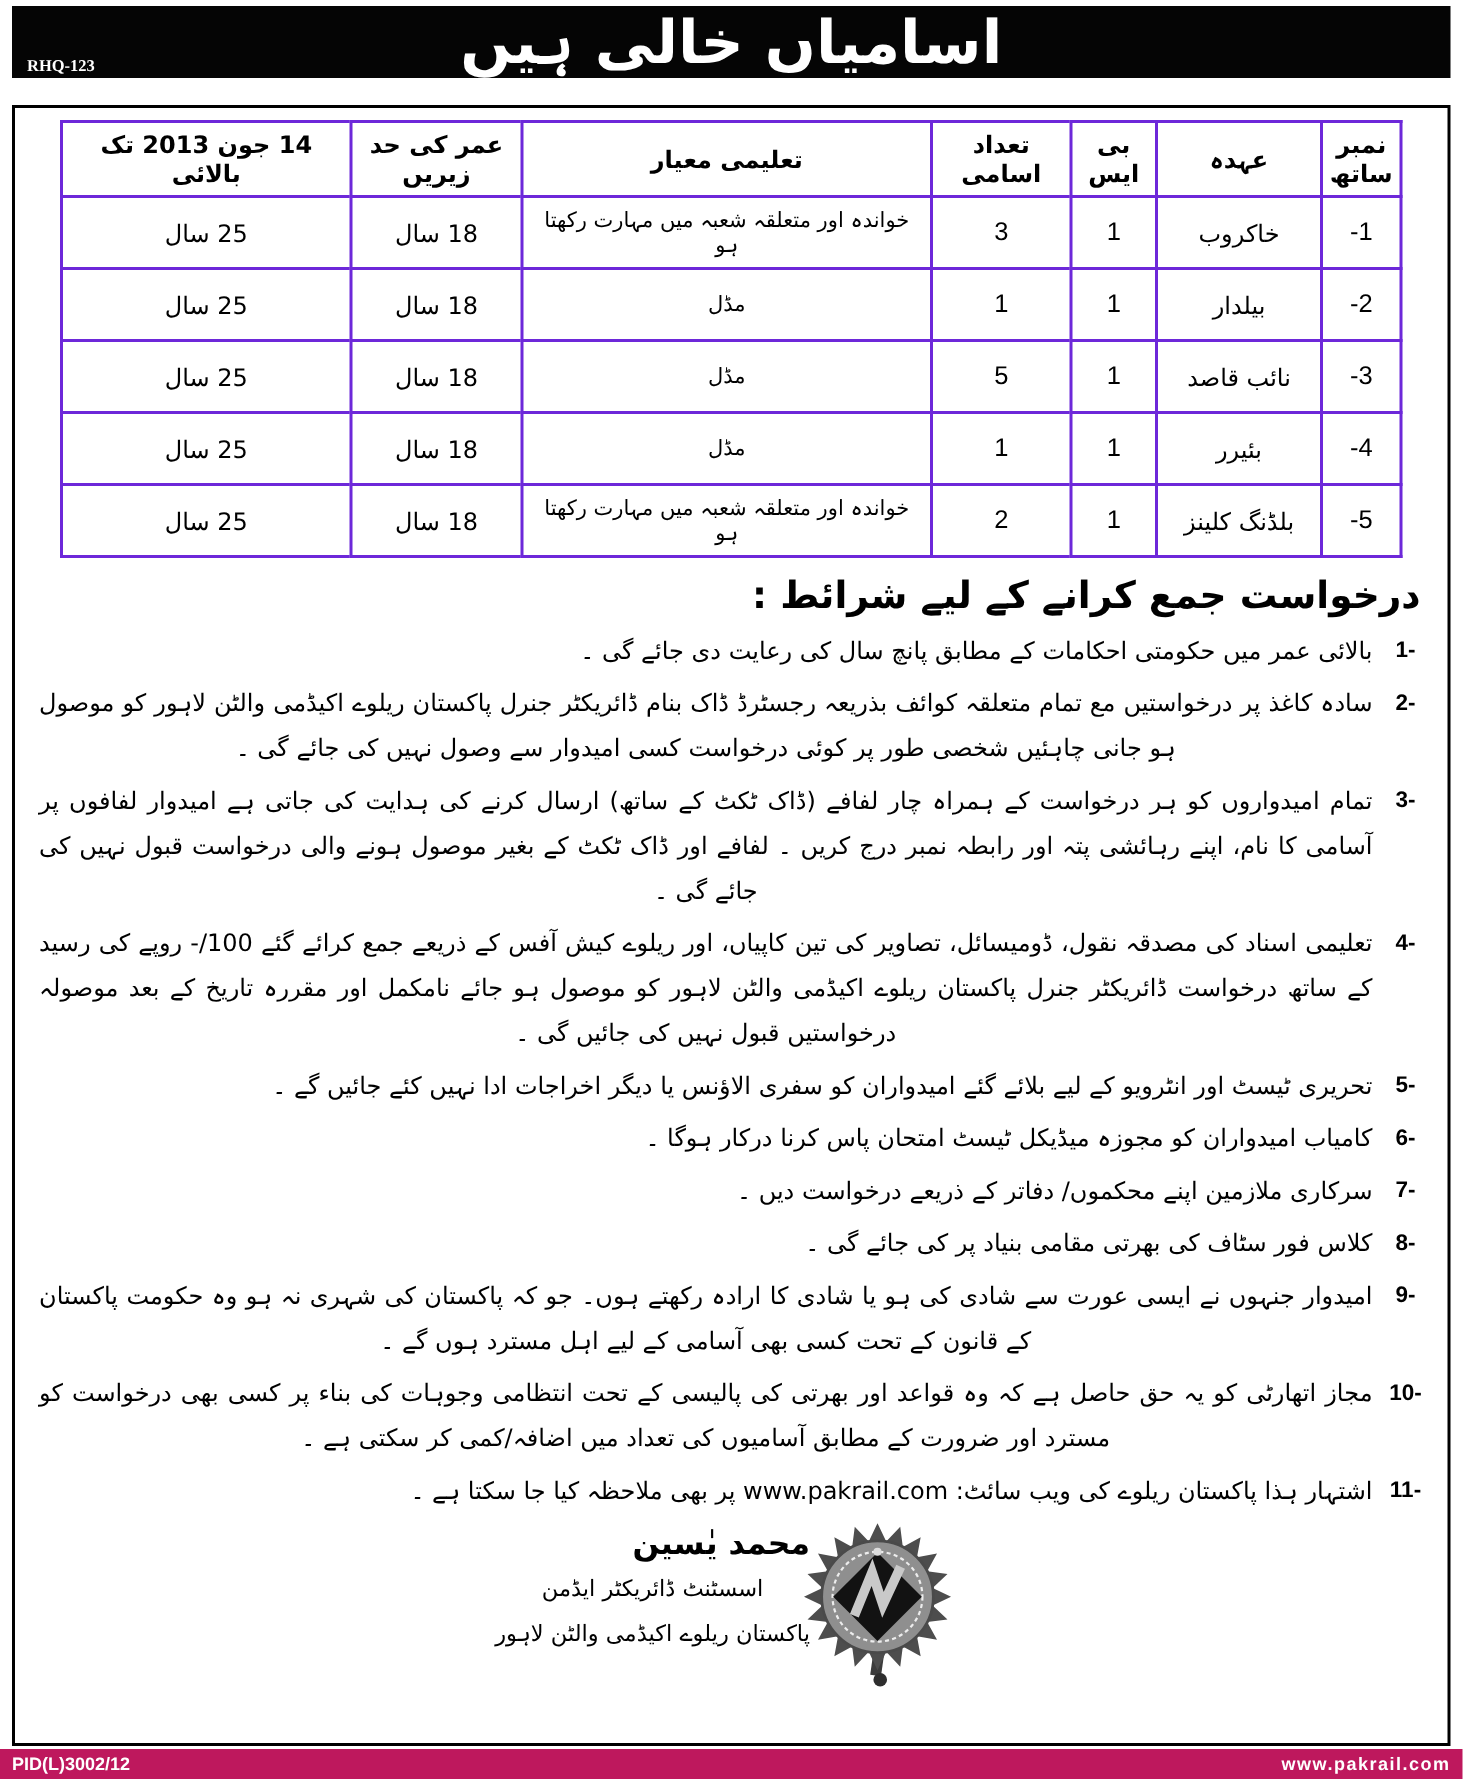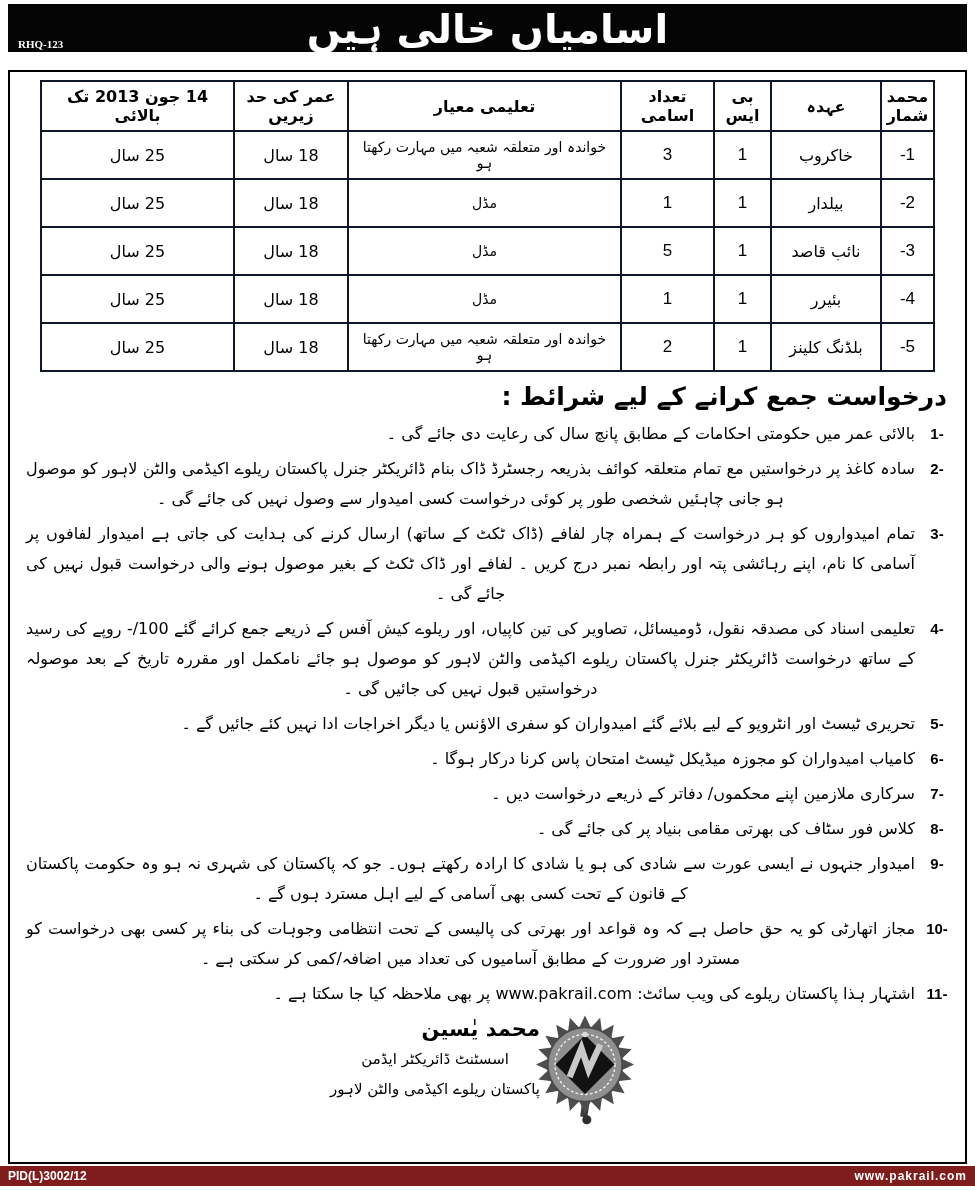--- a/index.html
+++ b/index.html
@@ -10,42 +10,42 @@
        font-size:40px;font-weight:900;line-height:46px;}
   .banner .ref{position:absolute;left:10px;bottom:2px;color:#fff;font-size:11px;font-weight:bold;
        font-family:Liberation Serif, serif;margin-top:32px;}
   .frame{position:absolute;top:70px;left:8px;right:8px;bottom:26px;border:2px solid #000;
        background:#fff;overflow:hidden;}
   .intro{direction:rtl;text-align:justify;text-align-last:center;font-size:17px;line-height:30px;
        padding:8px 14px 2px 14px;}
   .intro .date{font-weight:bold;font-family:"Liberation Sans",sans-serif;}
   table.jobs{border-collapse:collapse;table-layout:fixed;width:893px;margin:8px auto 0 auto;
        direction:rtl;}
-  table.jobs th,table.jobs td{border:2px solid #0f172a;padding:2px 4px;text-align:center;
+  table.jobs th,table.jobs td{border:2px solid #6d28d9;padding:2px 4px;text-align:center;
        vertical-align:middle;}
   table.jobs th{height:44px;font-size:16px;font-weight:bold;}
   table.jobs td{height:42px;font-size:16px;}
   table.jobs td.c0{direction:ltr;font-family:"Liberation Sans",sans-serif;font-size:17px;}
   table.jobs td.c2,table.jobs td.c3{font-family:"Liberation Sans",sans-serif;font-size:17px;}
   table.jobs td.c4{font-size:14px;}
   .cond-head{direction:rtl;text-align:right;font-size:25px;font-weight:900;
        padding:10px 18px 4px 0;}
   .cond-list{direction:rtl;padding:4px 6px 0 10px;}
   .item{display:flex;flex-direction:row;margin-bottom:5px;}
   .no{flex:0 0 44px;direction:ltr;text-align:center;font-family:"Liberation Sans",sans-serif;
        font-size:15px;font-weight:bold;line-height:30px;}
   .tx{flex:1;font-size:16px;line-height:30px;text-align:justify;text-align-last:right;
        padding-left:6px;}
   .tx.multi{text-align-last:center;}
   .signature{position:relative;height:112px;margin-top:4px;}
   .sig-text{position:absolute;right:425px;top:0;direction:rtl;text-align:right;line-height:30px;}
   .sig-name{font-size:21px;font-weight:900;}
   .sig-line{font-size:15px;text-align:center;}
   .seal{position:absolute;left:520px;top:-4px;width:110px;height:118px;}
-  .footer{position:absolute;left:0;right:0;bottom:4px;height:20px;background:#7f1d1d;color:#fff;
+  .footer{position:absolute;left:0;right:0;bottom:4px;height:20px;background:#be185d;color:#fff;
        font-family:"Liberation Sans",sans-serif;font-size:12px;font-weight:bold;}
   .footer .pid{position:absolute;left:8px;top:3px;}
   .footer .url{position:absolute;right:8px;top:3px;letter-spacing:1px;}
 </style>
 </head>
 <body>
 
 <div class="banner">
   <div class="title">اسامیاں خالی ہیں</div>
   <div class="ref">RHQ-123</div>
@@ -59,21 +59,21 @@
       <col style="width:53px">
         <col style="width:110px">
         <col style="width:57px">
       <col style="width:93px">
         <col style="width:273px">
         <col style="width:114px">
         <col style="width:193px">
     </colgroup>
     <thead>
         <tr id="cols">
-          <th>محمد شمار</th>
+          <th>نمبر ساتھ</th>
           <th>عہدہ</th>
           <th>بی ایس</th>
           <th>تعداد اسامی</th>
           <th>تعلیمی معیار</th>
           <th>عمر کی حد زیریں</th>
           <th>14 جون 2013 تک بالائی</th>
         </tr>
       </thead>
     <tbody id="rows">
         <tr>

